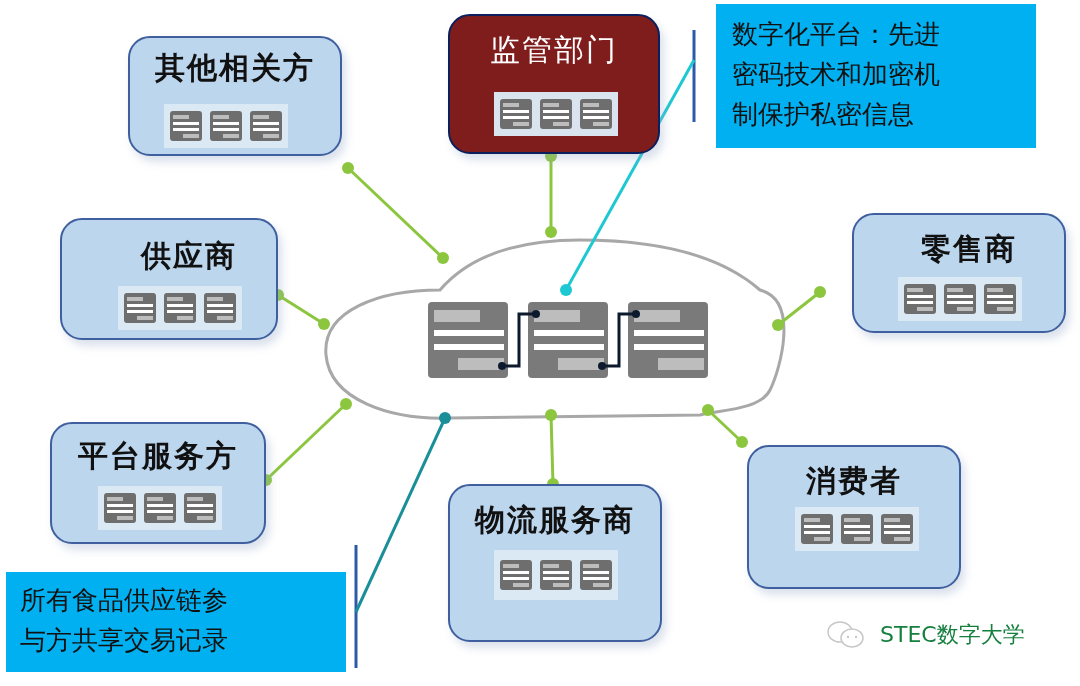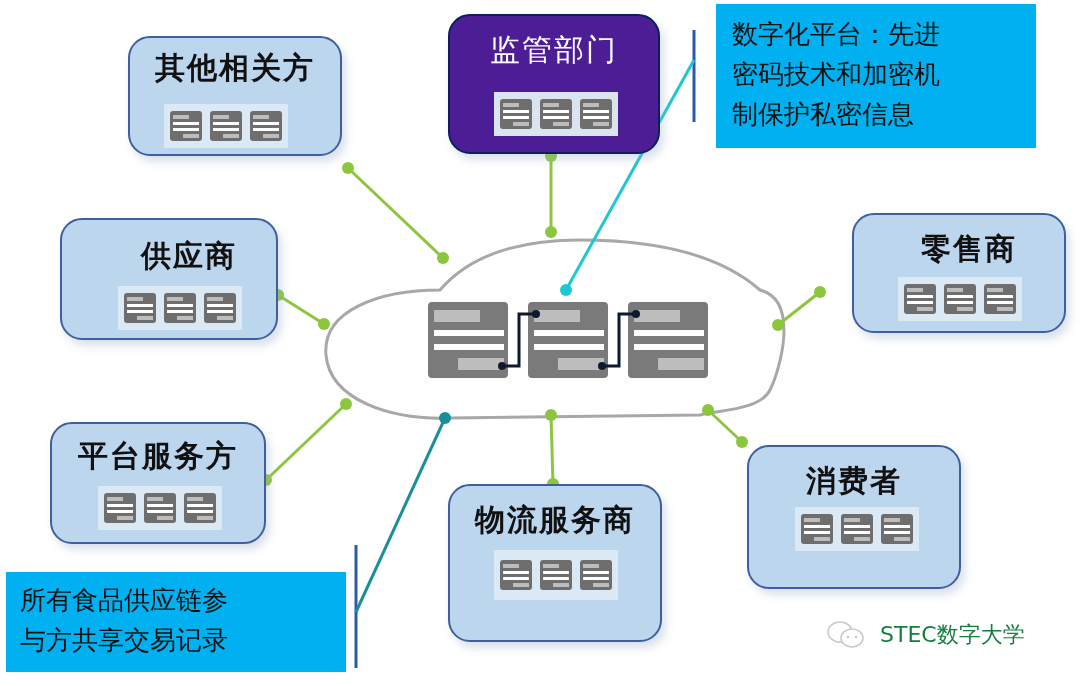--- a/index.html
+++ b/index.html
@@ -1,21 +1,21 @@
 <!DOCTYPE html>
 <html><head>
 <meta charset="utf-8">
 <style>
   html, body { margin: 0; padding: 0; background: #ffffff; }
   body { width: 1080px; height: 686px; position: relative; overflow: hidden;
          font-family: "DejaVu Sans", "Liberation Sans", sans-serif; }
   #diagram { position: absolute; left: 0; top: 0; width: 1080px; height: 686px; }
   .node { position: absolute; box-sizing: border-box; border: 2px solid #3f5f9e;
           border-radius: 22px; background: #bcd6ee; box-shadow: 4px 6px 8px rgba(150,170,200,0.35); }
-  .node.dark { background: #4c1d95; border-color: #0a1f5c; }
+  .node.dark { background: #7f1d1d; border-color: #0a1f5c; }
   .node .label { position: absolute; left: 0; right: 0; text-align: center;
                  font-size: 30px; font-weight: bold; color: #111; letter-spacing: 2px; }
   .node.dark .label { color: #ffffff; font-weight: normal; }
   .node .chain { position: absolute; background: #dbe9f5; }
   .node.dark .chain { background: #d9e4ee; }
   .callout { position: absolute; background: #00b0f0; color: #111; font-size: 26px;
              line-height: 40px; box-sizing: border-box; }
   .watermark { position: absolute; left: 826px; top: 620px; font-size: 22px; color: #15803d;
                display: flex; align-items: flex-end; gap: 14px; }
 </style>

